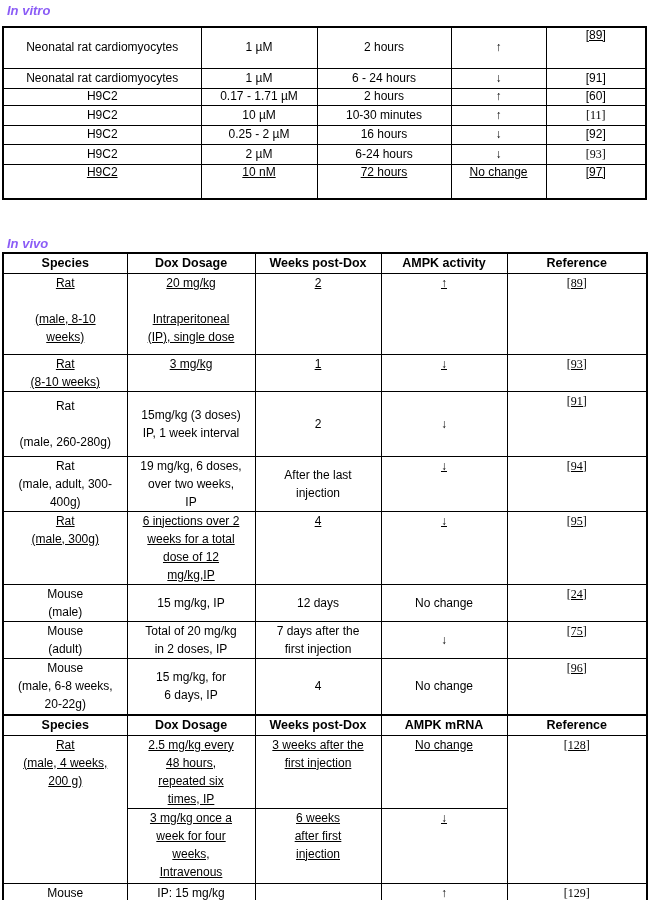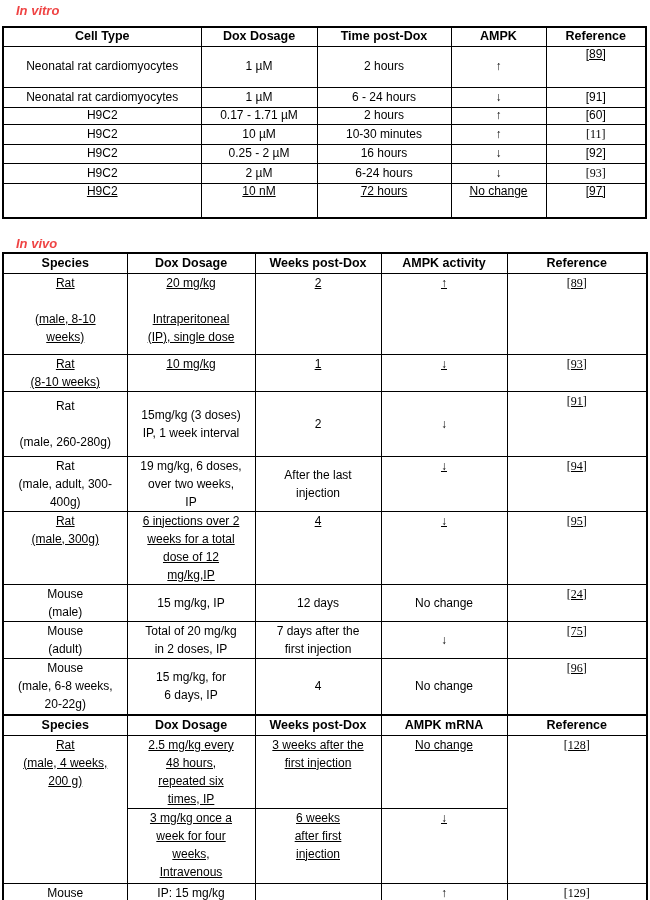--- a/index.html
+++ b/index.html
@@ -1,22 +1,22 @@
 <!DOCTYPE html>
 <html><head>
 <meta charset="utf-8">
 <style>
   html,body{margin:0;padding:0;}
   body{
     width:650px;height:900px;position:relative;background:#ffffff;
     font-family:"Liberation Sans",sans-serif;color:#000;
   }
   .sec-label{
-    position:absolute;left:16px;font-weight:bold;font-style:italic;
-    font-size:13px;color:#ef4444;
+    position:absolute;left:7px;font-weight:bold;font-style:italic;
+    font-size:13px;color:#8b5cf6;
   }
   #label-invitro{top:3px;}
   #label-invivo{top:236px;}
   table.tbl{
     position:absolute;border-collapse:collapse;table-layout:fixed;
     border:2px solid #000;background:#fff;
   }
   #tbl-invitro{left:2px;top:26px;width:643px;}
   #tbl-invivo{left:2px;top:252px;width:644px;}
   .tbl th,.tbl td{
@@ -41,27 +41,20 @@
 
 <table class="tbl" id="tbl-invitro">
   <colgroup>
     <col style="width:198px">
       <col style="width:116px">
       <col style="width:134px">
       <col style="width:95px">
       <col style="width:100px">
   </colgroup>
   <tbody>
-      <tr style="height:19px">
-    <th>Cell Type</th>
-    <th>Dox Dosage</th>
-    <th>Time post-Dox</th>
-    <th>AMPK</th>
-    <th>Reference</th>
-  </tr>
   <tr style="height:41px">
     <td class="vmid">Neonatal rat cardiomyocytes</td>
     <td class="vmid">1 µM</td>
     <td class="vmid">2 hours</td>
     <td class="vmid arrow">↑</td>
     <td class="vtop ref">[89]</td>
   </tr>
   <tr style="height:20px">
     <td class="vmid">Neonatal rat cardiomyocytes</td>
     <td class="vmid">1 µM</td>
@@ -134,21 +127,21 @@
 
 Intraperitoneal
 (IP), single dose</td>
     <td class="vtop">2</td>
     <td class="vtop arrow">↑</td>
     <td class="vtop ref serif">[89]</td>
   </tr>
   <tr style="height:37px">
     <td class="vtop">Rat
 (8-10 weeks)</td>
-    <td class="vtop">10 mg/kg</td>
+    <td class="vtop">3 mg/kg</td>
     <td class="vtop">1</td>
     <td class="vtop arrow">↓</td>
     <td class="vtop ref serif">[93]</td>
   </tr>
   <tr style="height:65px">
     <td class="vmid">Rat
 
 (male, 260-280g)</td>
     <td class="vmid">15mg/kg (3 doses)
 IP, 1 week interval</td>

